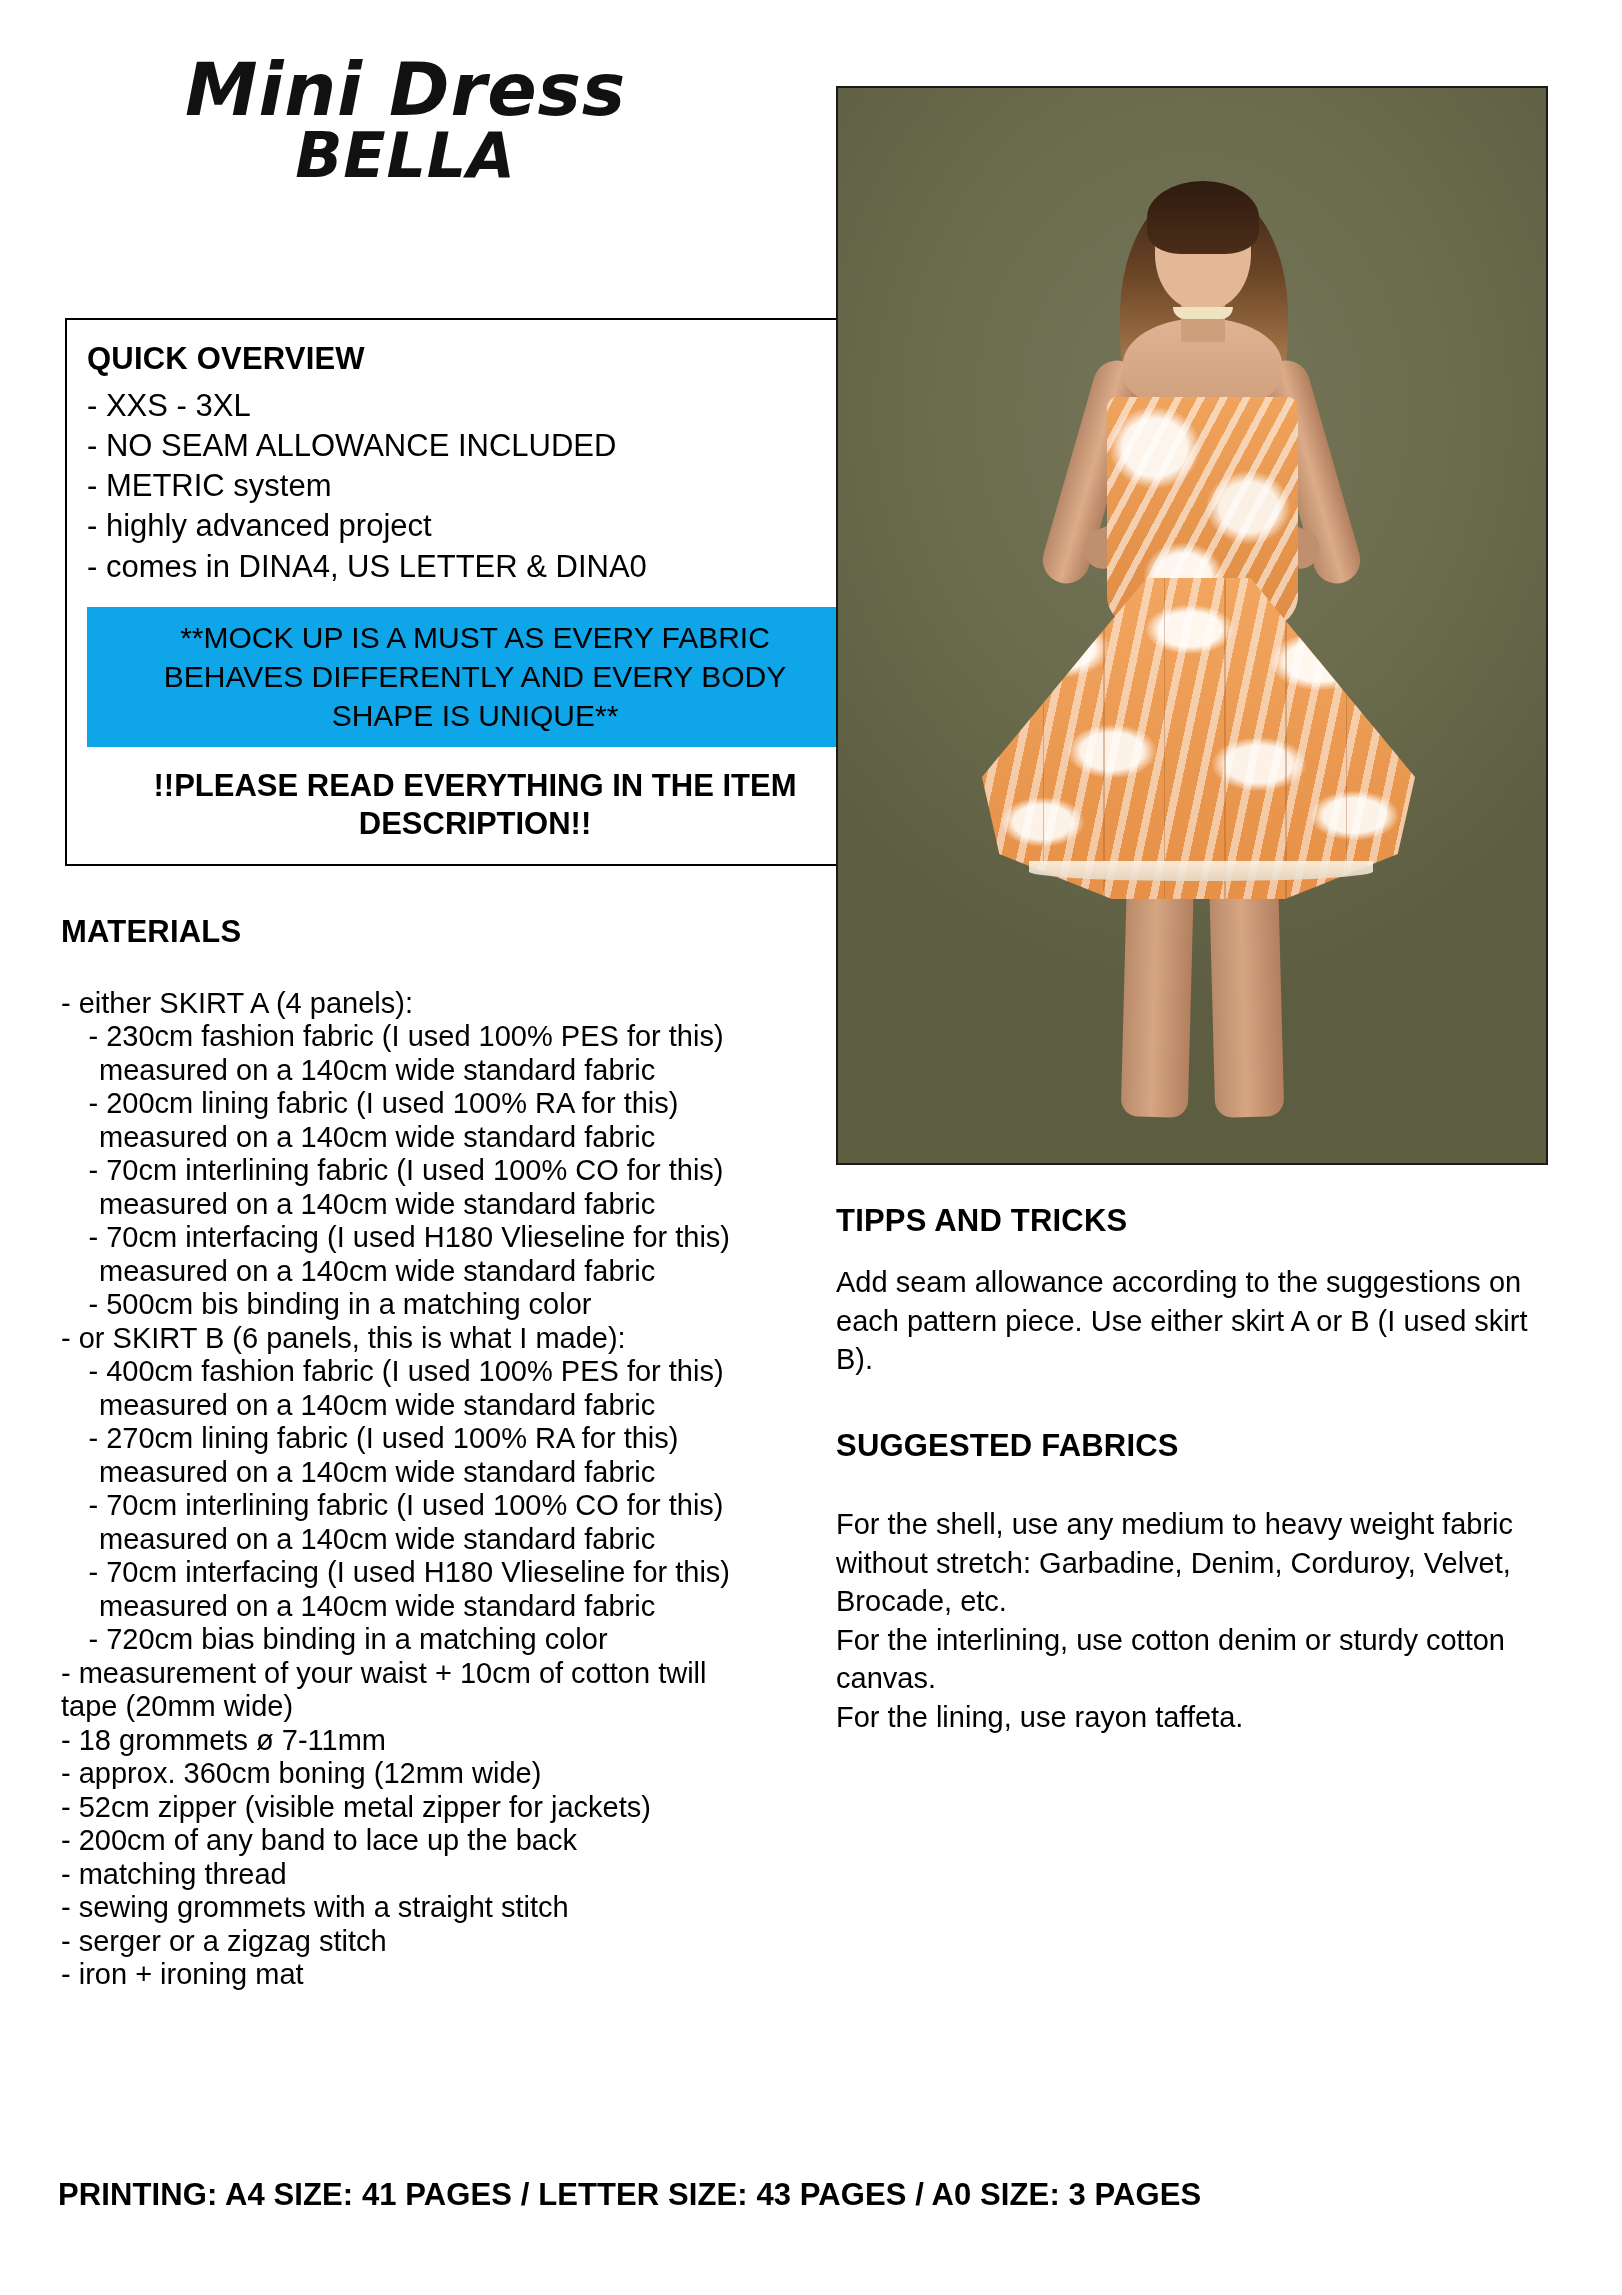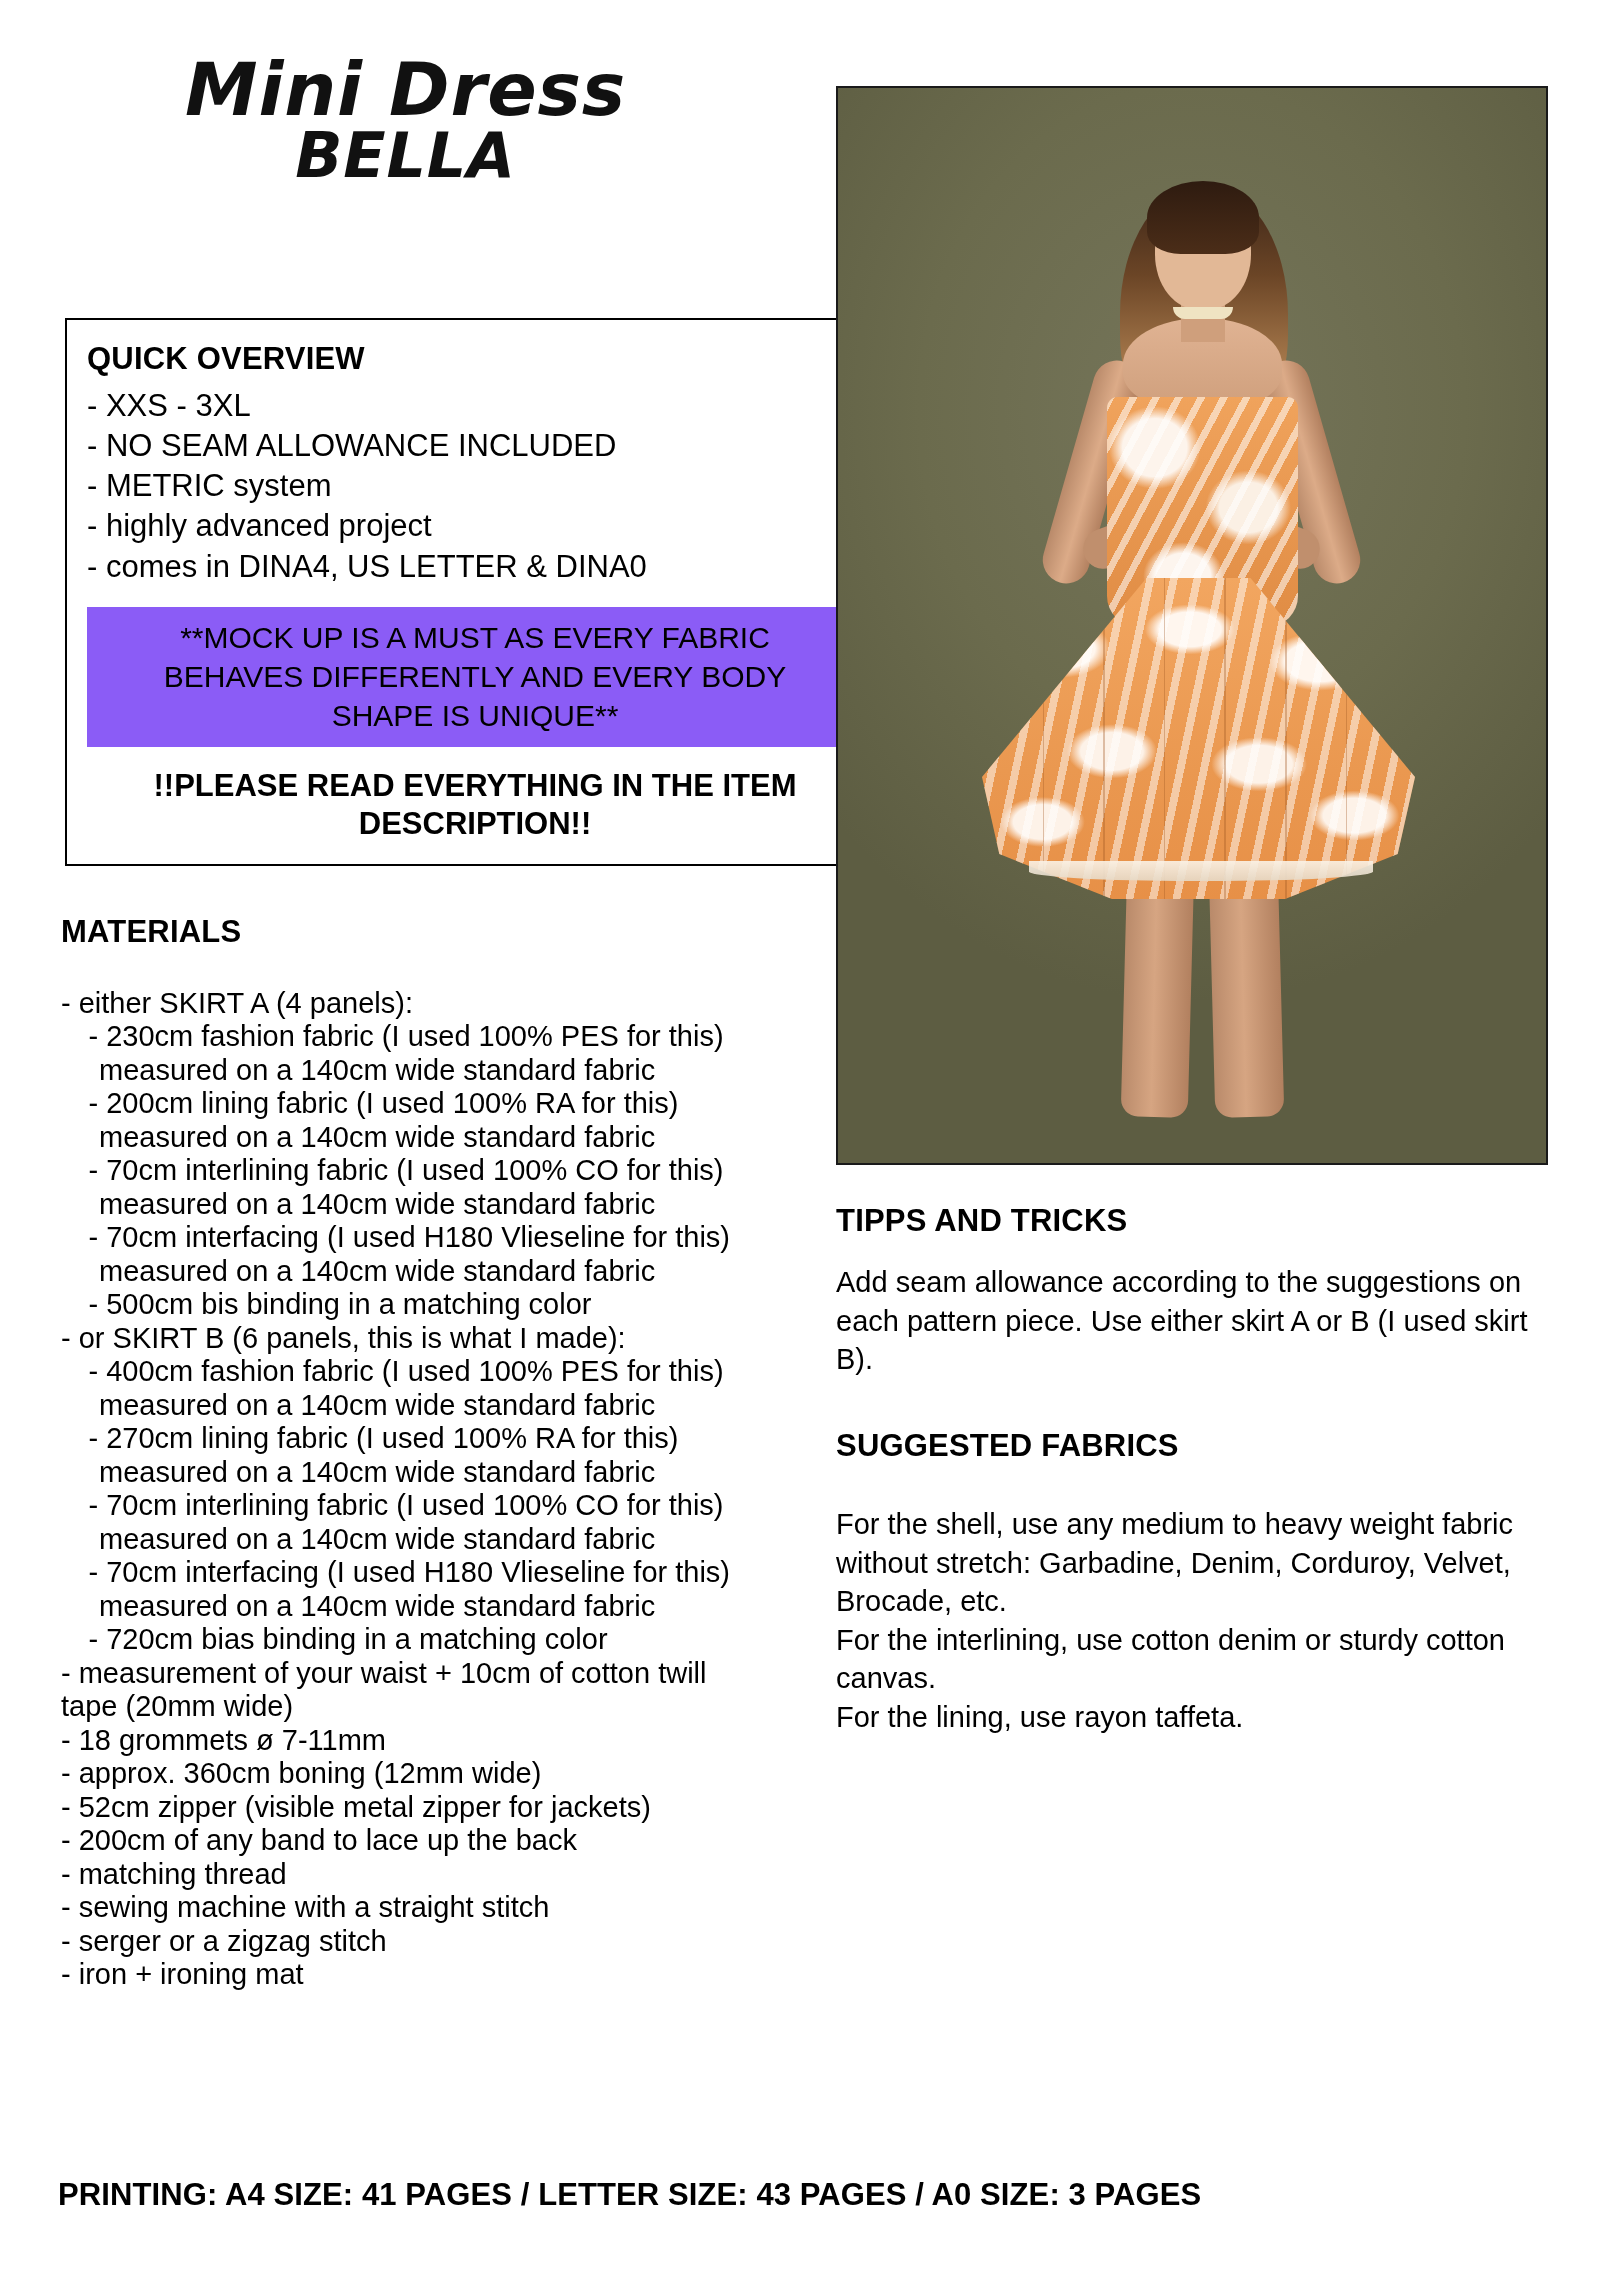--- a/index.html
+++ b/index.html
@@ -35,21 +35,21 @@
     padding:20px 20px 17px 20px;
   }
   .ov-head{
     font-size:31px;font-weight:bold;letter-spacing:0.2px;
     margin:0 0 7.7px 0;line-height:1.22;
   }
   .ov-item{
     font-size:31px;line-height:1.30;margin:0;white-space:nowrap;
   }
   .mockup-band{
-    background:#8b5cf6;
+    background:#0ea5e9;
     margin:20px 0 0 0;
     padding:10.7px 6.1px 12.2px 6.1px;
     text-align:center;
     font-size:30px;line-height:1.30;
   }
   .please-read{
     margin:20px 0 4.6px 0;
     text-align:center;
     font-weight:bold;
     font-size:31px;line-height:1.22;
@@ -188,21 +188,21 @@
     <div class="m-l1">- 70cm interfacing (I used H180 Vlieseline for this)</div>
     <div class="m-l1b">measured on a 140cm wide standard fabric</div>
     <div class="m-l1">- 720cm bias binding in a matching color</div>
     <div class="m-l0">- measurement of your waist + 10cm of cotton twill</div>
     <div class="m-l0">tape (20mm wide)</div>
     <div class="m-l0">- 18 grommets ø 7-11mm</div>
     <div class="m-l0">- approx. 360cm boning (12mm wide)</div>
     <div class="m-l0">- 52cm zipper (visible metal zipper for jackets)</div>
     <div class="m-l0">- 200cm of any band to lace up the back</div>
     <div class="m-l0">- matching thread</div>
-    <div class="m-l0">- sewing machine with a straight stitch</div>
+    <div class="m-l0">- sewing grommets with a straight stitch</div>
     <div class="m-l0">- serger or a zigzag stitch</div>
     <div class="m-l0">- iron + ironing mat</div>
   </div>
 
   <div class="printing">PRINTING: A4 SIZE: 41 PAGES / LETTER SIZE: 43 PAGES / A0 SIZE: 3 PAGES</div>
 
   <div class="photo">
     <div class="ph-bg"></div>
     <div class="ph-leg l"></div>
     <div class="ph-leg r"></div>

